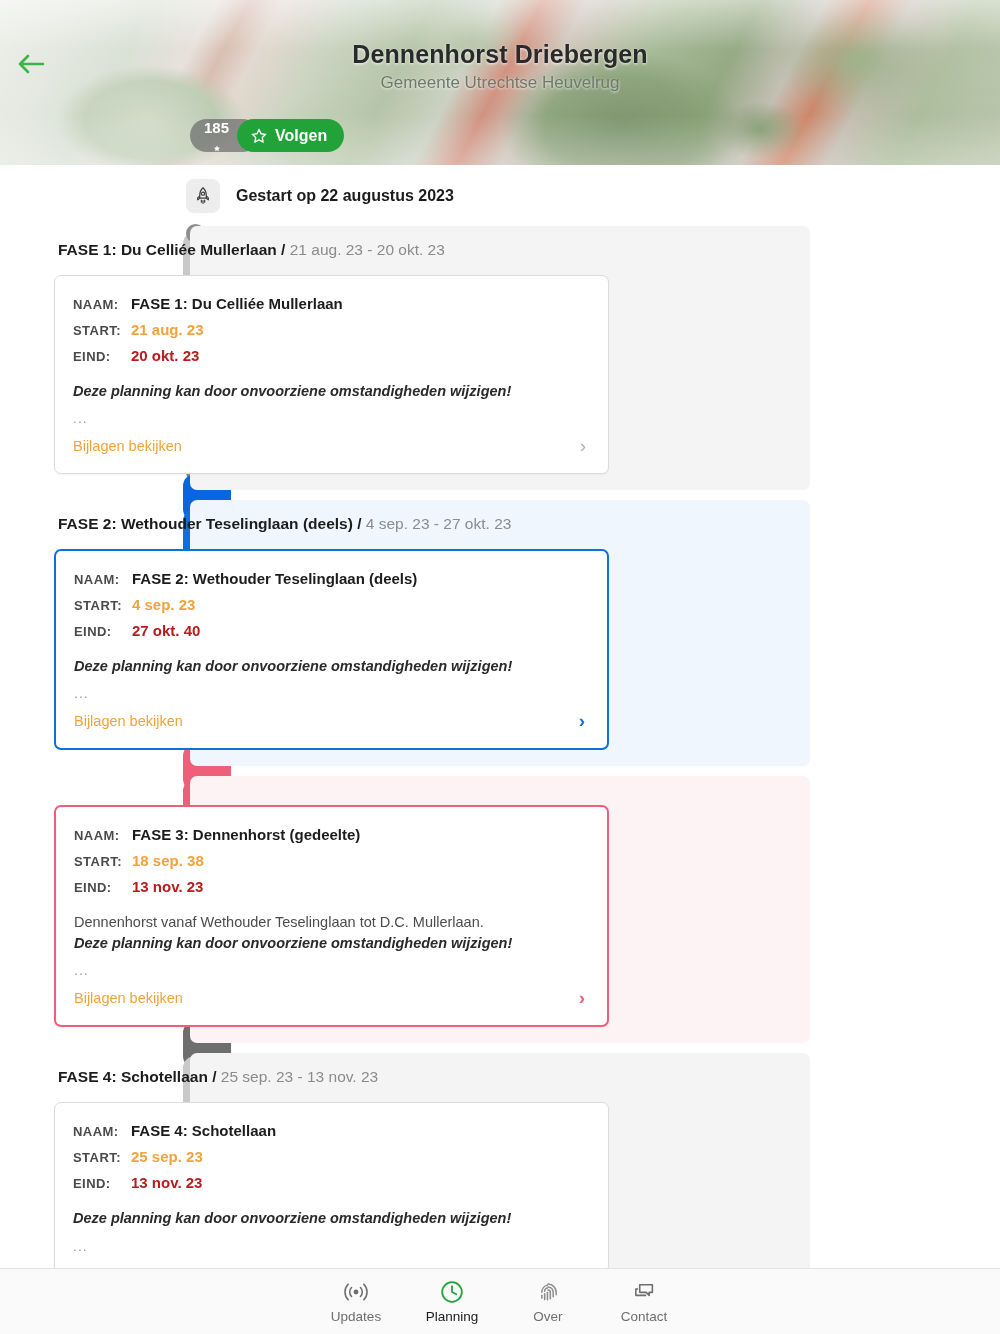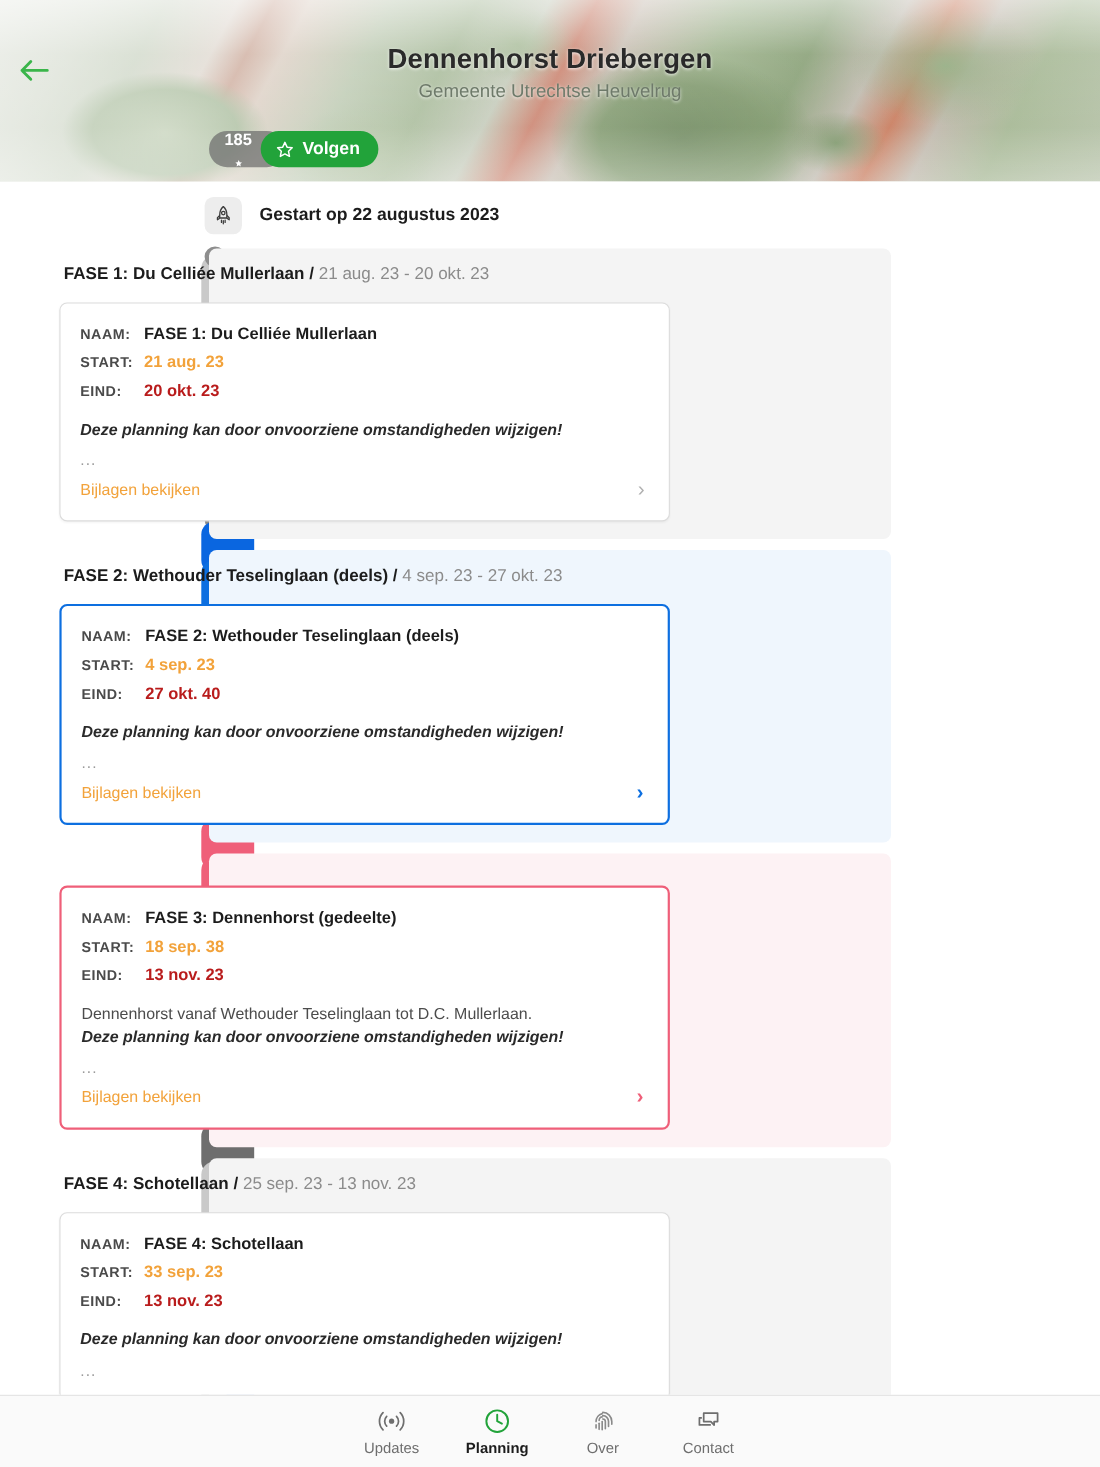--- a/index.html
+++ b/index.html
@@ -157,21 +157,21 @@
   .tabbar {
     position: absolute; left: 0; bottom: 0; width: 1000px; height: 66px;
     background: #fafafa; border-top: 1px solid #e3e3e3;
     display: flex; align-items: center; justify-content: center; gap: 0;
   }
   .tab {
     width: 64px; display: flex; flex-direction: column; align-items: center; gap: 4px;
     cursor: pointer; margin: 0 16px;
   }
   .tab .tl { font-size: 13.5px; color: #6e6e6e; }
-  .tab.active .tl { color: #1c1c1c; font-weight: 700; }
+  .tab.active .tl { color: #1c1c1c; font-weight: 400; }
 </style>
 </head>
 <body>
 
 <div class="app">
 
   <div class="hero">
     <div class="hero-photo"></div>
 
 
@@ -352,21 +352,21 @@
             <span class="nm">FASE 4: Schotellaan /</span>
             <span class="dates">25 sep. 23 - 13 nov. 23</span>
           </div>
           <div class="card gray">
             <div class="field">
               <span class="lab">NAAM:</span>
               <span class="val">FASE 4: Schotellaan</span>
             </div>
             <div class="field">
               <span class="lab">START:</span>
-              <span class="val start">33 sep. 23</span>
+              <span class="val start">25 sep. 23</span>
             </div>
             <div class="field">
               <span class="lab">EIND:</span>
               <span class="val eind">13 nov. 23</span>
             </div>
             <div class="desc">
               <span class="note">Deze planning kan door onvoorziene omstandigheden wijzigen!</span>
             </div>
             <div class="dots">...</div>
 

